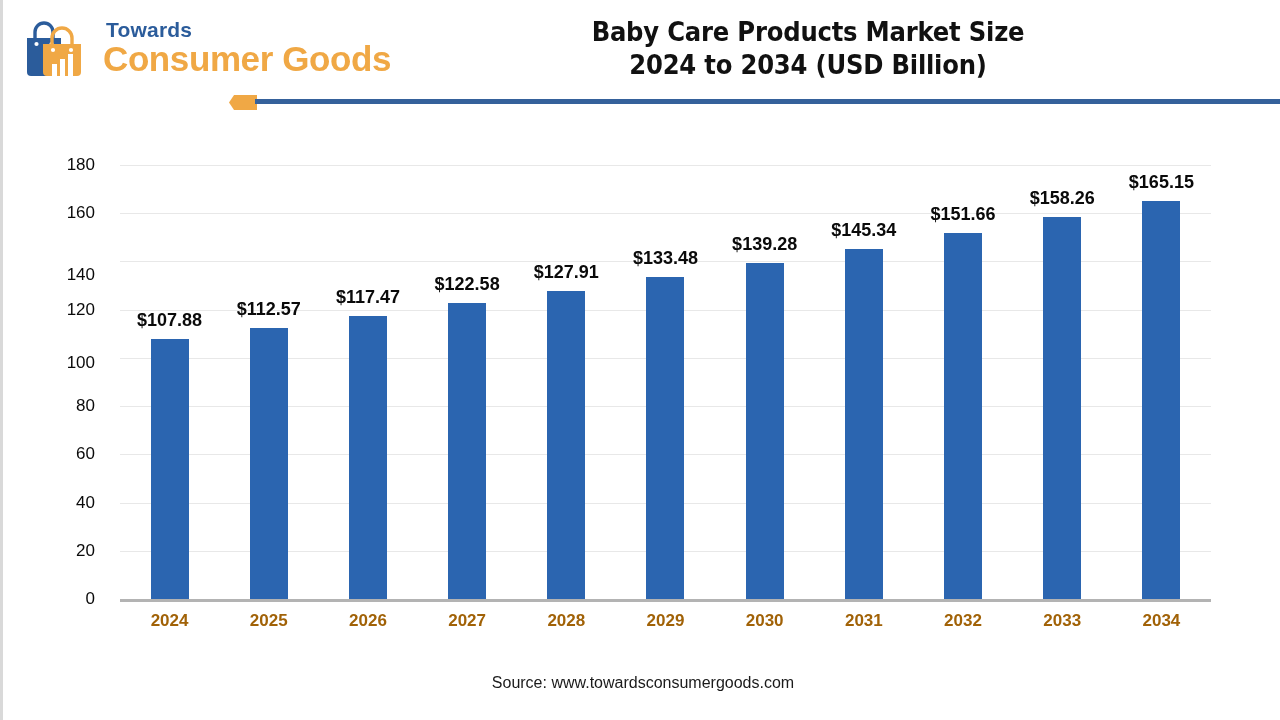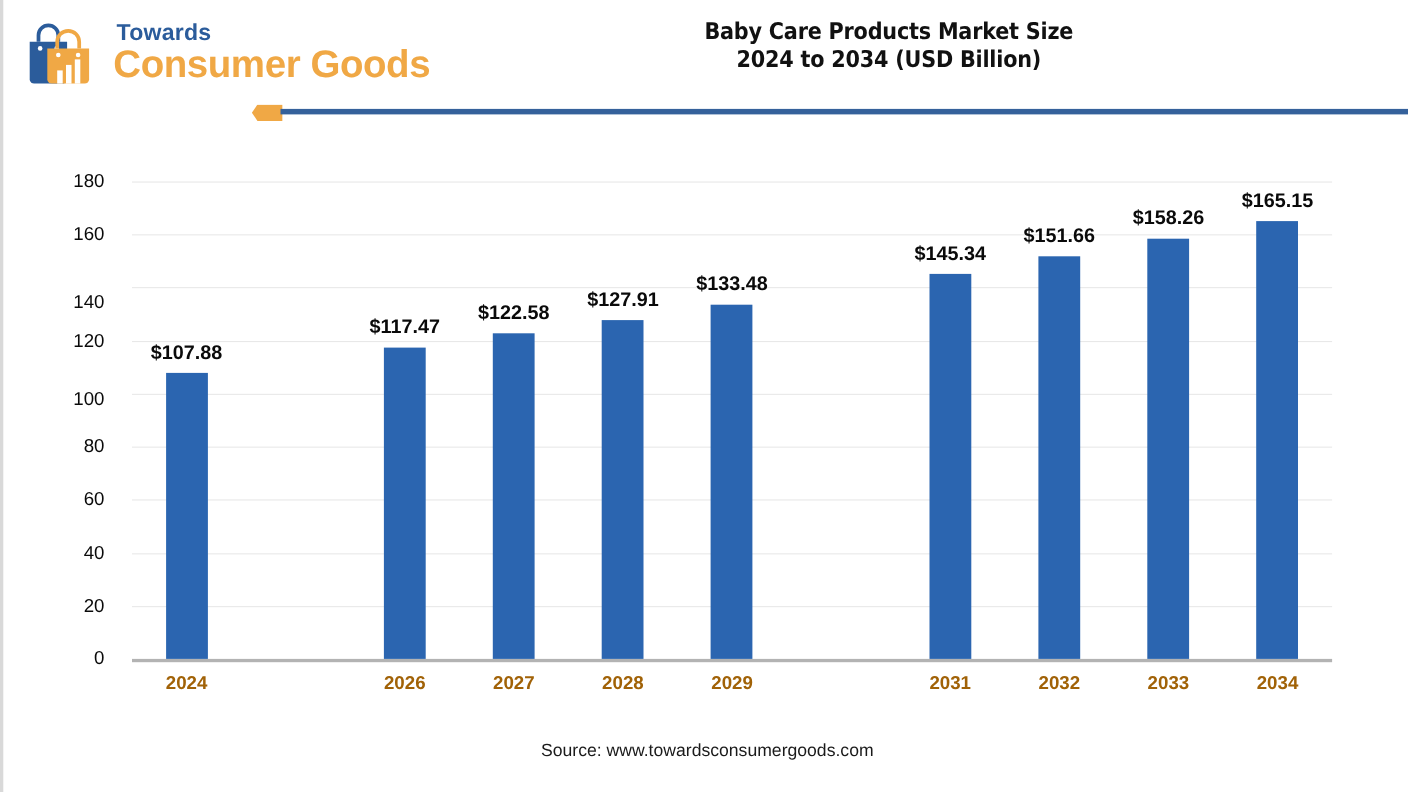--- a/index.html
+++ b/index.html
@@ -31,21 +31,21 @@
   }
   #logo-text .bottom {
     font-size:35px; font-weight:bold; color:#F0A845;
     letter-spacing:-.4px;
   }
 
   #chart-title {
     position:absolute; left:420px; top:16px; width:770px;
     text-align:center;
     font-family:"DejaVu Sans Condensed","Liberation Sans", sans-serif;
-    font-weight:bold; font-size:21px; line-height:1.22; color:#111111;
+    font-weight:bold; font-size:27px; line-height:1.22; color:#111111;
     letter-spacing:-.2px;
   }
 
   #divider-wrap { position:absolute; left:0; top:93px; width:1280px; height:18px; }
   #divider-arrow {
     position:absolute; left:226px; top:2px; width:28px; height:15px;
     background:#F0A845;
     clip-path:polygon(18% 0%, 100% 0%, 100% 100%, 18% 100%, 0% 50%);
   }
   #divider-line {
@@ -155,40 +155,50 @@
       <div class="gridline" style="top: 192.889px;"></div>
       <div class="gridline" style="top: 144.667px;"></div>
       <div class="gridline" style="top: 96.4444px;"></div>
       <div class="gridline" style="top: 48.2222px;"></div>
       <div class="gridline" style="top: 0px;"></div>
       <div class="bar-slot" style="left: 0px; width: 99.1818px;">
         <div class="bar" title="2024: $107.88" style="height: 260.111px; background: rgb(43, 101, 176);"></div>
         <div class="bar-label" style="bottom: 268.111px;">$107.88</div>
         <div class="xtick">2024</div>
       </div>
+      <div class="bar-slot" style="left: 99.1818px; width: 99.1818px;">
+        <div class="bar" title="2025: $112.57" style="height: 271.419px; background: rgb(43, 101, 176);"></div>
+        <div class="bar-label" style="bottom: 279.419px;">$112.57</div>
+        <div class="xtick">2025</div>
+      </div>
       <div class="bar-slot" style="left: 198.364px; width: 99.1818px;">
         <div class="bar" title="2026: $117.47" style="height: 283.233px; background: rgb(43, 101, 176);"></div>
         <div class="bar-label" style="bottom: 291.233px;">$117.47</div>
         <div class="xtick">2026</div>
       </div>
       <div class="bar-slot" style="left: 297.545px; width: 99.1818px;">
         <div class="bar" title="2027: $122.58" style="height: 295.554px; background: rgb(43, 101, 176);"></div>
         <div class="bar-label" style="bottom: 303.554px;">$122.58</div>
         <div class="xtick">2027</div>
       </div>
       <div class="bar-slot" style="left: 396.727px; width: 99.1818px;">
         <div class="bar" title="2028: $127.91" style="height: 308.405px; background: rgb(43, 101, 176);"></div>
         <div class="bar-label" style="bottom: 316.405px;">$127.91</div>
         <div class="xtick">2028</div>
       </div>
       <div class="bar-slot" style="left: 495.909px; width: 99.1818px;">
         <div class="bar" title="2029: $133.48" style="height: 321.835px; background: rgb(43, 101, 176);"></div>
         <div class="bar-label" style="bottom: 329.835px;">$133.48</div>
         <div class="xtick">2029</div>
       </div>
+      <div class="bar-slot" style="left: 595.091px; width: 99.1818px;">
+        <div class="bar" title="2030: $139.28" style="height: 335.82px; background: rgb(43, 101, 176);"></div>
+        <div class="bar-label" style="bottom: 343.82px;">$139.28</div>
+        <div class="xtick">2030</div>
+      </div>
       <div class="bar-slot" style="left: 694.273px; width: 99.1818px;">
         <div class="bar" title="2031: $145.34" style="height: 350.431px; background: rgb(43, 101, 176);"></div>
         <div class="bar-label" style="bottom: 358.431px;">$145.34</div>
         <div class="xtick">2031</div>
       </div>
       <div class="bar-slot" style="left: 793.455px; width: 99.1818px;">
         <div class="bar" title="2032: $151.66" style="height: 365.669px; background: rgb(43, 101, 176);"></div>
         <div class="bar-label" style="bottom: 373.669px;">$151.66</div>
         <div class="xtick">2032</div>
       </div>

